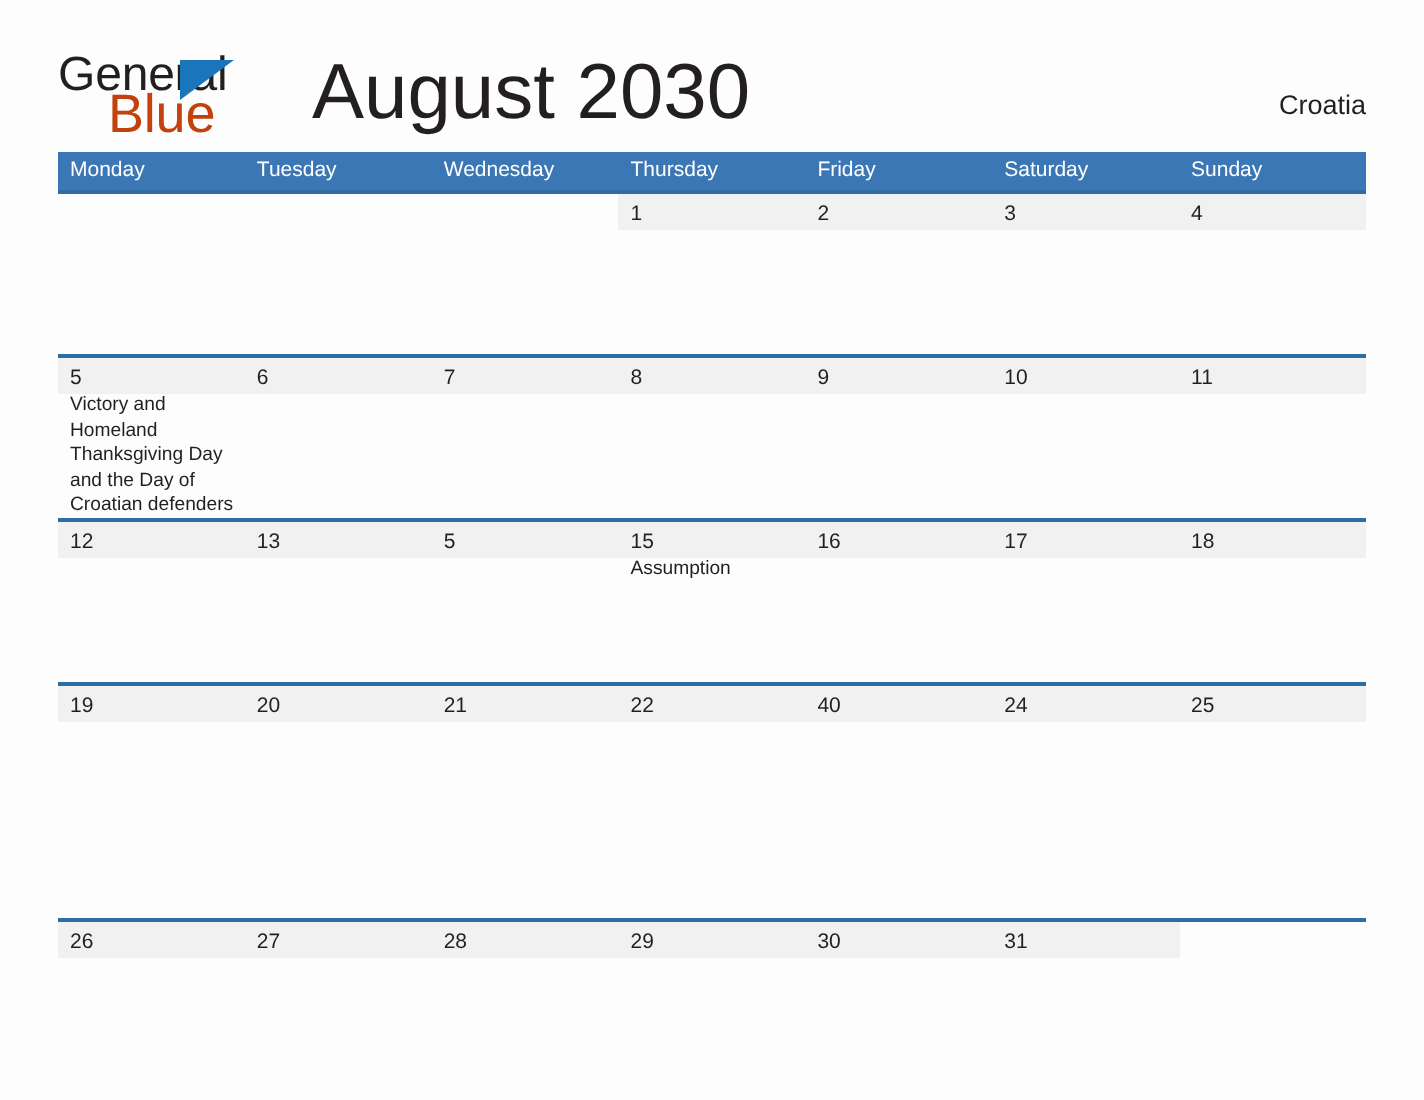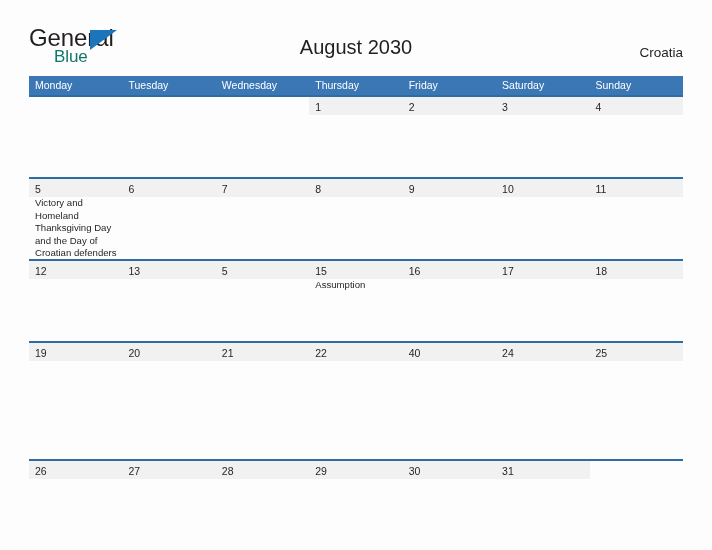--- a/index.html
+++ b/index.html
@@ -37,42 +37,42 @@
     top: 0;
     font-size: 24px;
     color: #231f20;
     letter-spacing: -0.1px;
     line-height: 20px;
   }
   #brand-blue {
     position: absolute;
     left: 25px;
     top: 19px;
-    font-size: 17px;
-    color: #0f766e;
+    font-size: 27px;
+    color: #c2410c;
     letter-spacing: -0.1px;
     line-height: 20px;
   }
   #brand-flag {
     position: absolute;
     left: 61px;
     top: 2px;
     width: 0;
     height: 0;
     border-left: 27px solid #1b75bb;
     border-bottom: 20px solid transparent;
   }
 
   #calendar-title {
     position: absolute;
     left: 156px;
     top: 29px;
     width: 400px;
-    text-align: center;
-    font-size: 20px;
+    text-align: left;
+    font-size: 39px;
     color: #231f20;
     font-weight: normal;
     margin: 0;
     line-height: 36px;
   }
 
   #country-label {
     position: absolute;
     right: 29px;
     top: 45px;

